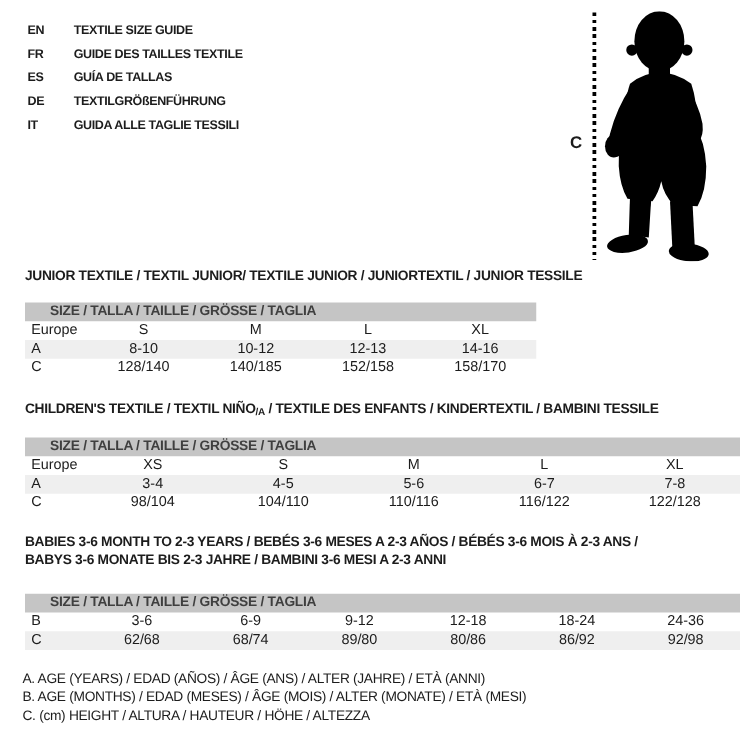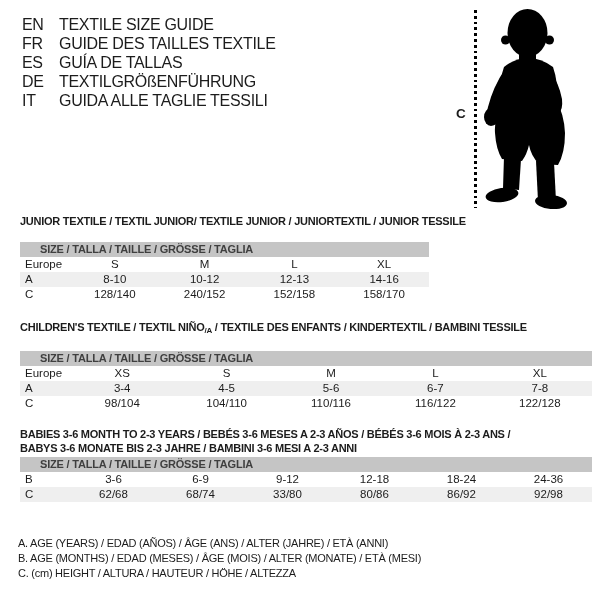--- a/index.html
+++ b/index.html
@@ -6,36 +6,36 @@
   body{
     width:600px;height:600px;background:#fff;
     font-family:"Liberation Sans",sans-serif;
     color:var(--text,#1c1c1c);
     -webkit-font-smoothing:antialiased;
   }
   .page{position:relative;width:600px;height:600px;overflow:hidden;background:#fff}
 
   
   .lang-block{position:absolute;left:22px;top:15px}
-  .lang-row{display:flex;height:19px;line-height:19px;font-weight:normal;font-size:16px;letter-spacing:-0.3px;white-space:nowrap}
+  .lang-row{display:flex;height:19px;line-height:19px;font-weight:bold;font-size:10px;letter-spacing:-0.3px;white-space:nowrap}
   .lang-code{width:37px}
 
   
   .dash-line{position:absolute;left:474px;top:10px;width:3px;height:198px;
     background:repeating-linear-gradient(to bottom,var(--sil,#000) 0 2.8px,transparent 2.8px 5.8px)}
   .measure-c{position:absolute;left:456px;top:106px;font-weight:bold;font-size:13.5px}
   .baby{position:absolute;left:481px;top:9px;color:var(--sil,#000)}
 
   
   .size-table{position:absolute;left:20px}
   #table-0{top:215px;width:409px}
   #table-1{top:321px;width:572px}
   #table-2{top:427px;width:572px}
   .table-title{font-weight:bold;font-size:11px;line-height:13px;letter-spacing:-0.25px;margin-bottom:14px;white-space:nowrap}
-  #table-2 .table-title{line-height:14px;margin-bottom:2px}
+  #table-2 .table-title{line-height:14px;margin-bottom:20px}
   .seg.sub{font-size:8px;vertical-align:-2px}
   .hdr-bar{height:15px;line-height:15px;background:var(--bar-bg,#c5c5c5);color:#3f3f3f;
     font-size:11px;font-weight:600;letter-spacing:-0.2px;padding-left:20px;box-sizing:border-box;white-space:nowrap;overflow:hidden}
   .t-row{display:flex;height:15px;line-height:15px;font-size:11.5px}
   .t-row.shaded{background:var(--shade-bg,#efefef)}
   .t-lbl{width:50px;padding-left:5px;box-sizing:border-box}
   .t-val{flex:1;text-align:center}
 
   
   .footnotes{position:absolute;left:18px;top:536px}
@@ -112,21 +112,21 @@
       <div class="t-row shaded">
         <div class="t-lbl">A</div>
         <div class="t-val">8-10</div>
         <div class="t-val">10-12</div>
         <div class="t-val">12-13</div>
         <div class="t-val">14-16</div>
       </div>
       <div class="t-row">
         <div class="t-lbl">C</div>
         <div class="t-val">128/140</div>
-        <div class="t-val">240/152</div>
+        <div class="t-val">140/185</div>
         <div class="t-val">152/158</div>
         <div class="t-val">158/170</div>
       </div>
     </div>
   <div class="size-table" id="table-1">
       <div class="table-title">
         <div class="title-line"><span class="seg">CHILDREN'S TEXTILE / TEXTIL NIÑO</span><span class="seg sub">/A</span><span class="seg"> / TEXTILE DES ENFANTS / KINDERTEXTIL / BAMBINI TESSILE</span></div>
       </div>
       <div class="hdr-bar">SIZE / TALLA / TAILLE / GRÖSSE / TAGLIA</div>
       <div class="t-row">
@@ -166,21 +166,21 @@
         <div class="t-val">6-9</div>
         <div class="t-val">9-12</div>
         <div class="t-val">12-18</div>
         <div class="t-val">18-24</div>
         <div class="t-val">24-36</div>
       </div>
       <div class="t-row shaded">
         <div class="t-lbl">C</div>
         <div class="t-val">62/68</div>
         <div class="t-val">68/74</div>
-        <div class="t-val">33/80</div>
+        <div class="t-val">89/80</div>
         <div class="t-val">80/86</div>
         <div class="t-val">86/92</div>
         <div class="t-val">92/98</div>
       </div>
     </div>
 
   <div class="footnotes">
       <div class="fn-line">A. AGE (YEARS) / EDAD (AÑOS) / ÂGE (ANS) / ALTER (JAHRE) / ETÀ (ANNI)</div>
       <div class="fn-line">B. AGE (MONTHS) / EDAD (MESES) / ÂGE (MOIS) / ALTER (MONATE) / ETÀ (MESI)</div>
       <div class="fn-line">C. (cm) HEIGHT / ALTURA / HAUTEUR / HÖHE / ALTEZZA</div>

